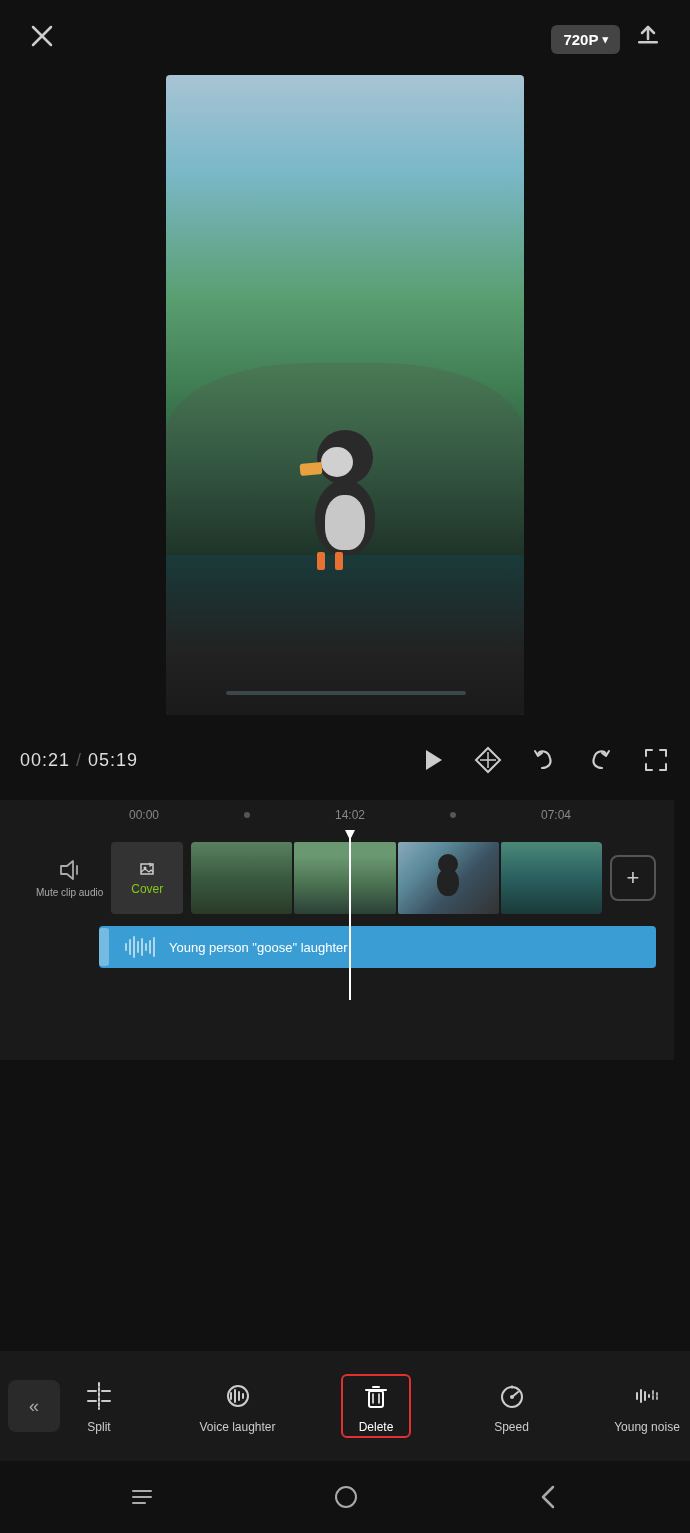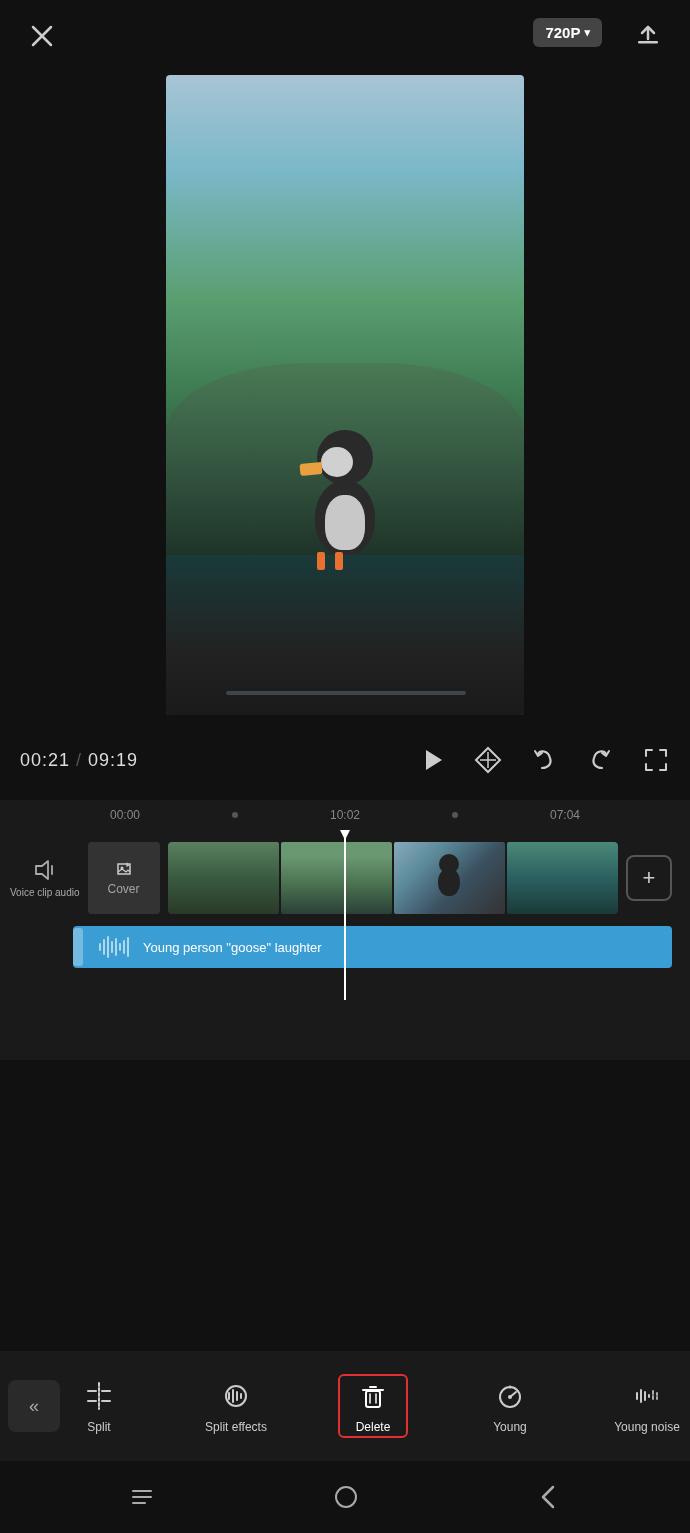--- a/index.html
+++ b/index.html
@@ -24,21 +24,21 @@
       z-index: 10;
     }
     .close-btn {
       width: 36px; height: 36px;
       display: flex; align-items: center; justify-content: center;
       cursor: pointer;
       font-size: 22px;
       color: #ccc;
     }
     .header-right {
-      display: flex; align-items: flex-start; gap: 28px;
+      display: flex; align-items: flex-end; gap: 10px;
     }
     .resolution-badge {
       background: #444;
       border-radius: 6px;
       padding: 6px 12px;
       font-size: 15px;
       font-weight: 600;
       color: #fff;
       display: flex; align-items: center; gap: 4px;
       cursor: pointer;
@@ -95,24 +95,25 @@
     .ctrl-btn {
       display: flex; align-items: center; justify-content: center;
       cursor: pointer;
       color: #ccc;
     }
 
     
     .timeline-area {
       position: absolute;
       top: 800px;
-      left: 0; right: 0;
+      left: 0; right: 16px;
       height: 260px;
       background: #1a1a1a;
       overflow: hidden;
+      padding-left: 26px;
     }
 
     
     .timecode-ruler {
       display: flex;
       align-items: center;
       padding: 0 20px;
       height: 30px;
       color: #888;
       font-size: 12px;
@@ -384,21 +385,21 @@
     <div style="position:absolute;bottom:15px;left:40px;width:8px;height:18px;background:#e87030;border-radius:2px;"></div>
   </div>
 
   <div style="position:absolute;bottom:20px;left:60px;width:240px;height:4px;background:rgba(150,200,220,0.25);border-radius:2px;"></div>
 </div>
 
 <div class="controls-bar">
   <div class="time-display">
     <span>00:21</span>
     <span style="color:#555;"> / </span>
-    <span>09:19</span>
+    <span>05:19</span>
   </div>
   <div class="playback-controls">
 
     <div class="ctrl-btn">
       <svg width="28" height="28" viewBox="0 0 28 28" fill="none">
         <polygon points="8,4 24,14 8,24" fill="#ccc"></polygon>
       </svg>
     </div>
 
     <div class="ctrl-btn">
@@ -432,46 +433,46 @@
       </svg>
     </div>
   </div>
 </div>
 
 <div class="timeline-area">
 
   <div class="timecode-ruler">
     <div class="timecode-mark">00:00</div>
     <div style="width:6px;height:6px;background:#555;border-radius:50%;flex-shrink:0;margin:0 2px;"></div>
-    <div class="timecode-mark">10:02</div>
+    <div class="timecode-mark">14:02</div>
     <div style="width:6px;height:6px;background:#555;border-radius:50%;flex-shrink:0;margin:0 2px;"></div>
     <div class="timecode-mark">07:04</div>
   </div>
 
   <div class="timeline-tracks" style="position:relative;">
 
     <div class="playhead" style="top:0;height:170px;"></div>
 
     <div class="video-track">
       <div class="mute-btn">
         <svg width="26" height="26" viewBox="0 0 26 26" fill="none">
           <polygon points="4,9 10,9 16,4 16,22 10,17 4,17" stroke="#aaa" stroke-width="1.8" fill="none" stroke-linejoin="round"></polygon>
           <line x1="20" y1="9" x2="20" y2="17" stroke="#aaa" stroke-width="1.8" stroke-linecap="round"></line>
         </svg>
-        <span style="font-size:10px;color:#aaa;text-align:center;line-height:1.2;">Voice clip audio</span>
+        <span style="font-size:10px;color:#aaa;text-align:center;line-height:1.2;">Mute clip audio</span>
       </div>
 
       <div class="cover-thumb">
         <svg width="18" height="18" viewBox="0 0 18 18" fill="none">
           <path d="M3 14 L3 4 L15 4 L15 14 Z" stroke="#ccc" stroke-width="1.5" fill="none"></path>
           <circle cx="7" cy="8" r="1.5" fill="#ccc"></circle>
           <polyline points="3,12 7,9 11,12 13,10 15,12" stroke="#ccc" stroke-width="1.2" fill="none"></polyline>
           <path d="M12 3 L12 6 L14 5" stroke="#ccc" stroke-width="1.2" fill="none" stroke-linecap="round"></path>
         </svg>
-        <span style="font-size:12px;color:#a3a3a3;">Cover</span>
+        <span style="font-size:12px;color:#84cc16;">Cover</span>
       </div>
 
       <div class="video-filmstrip">
         <div class="film-frame film-frame-1"></div>
         <div class="film-frame film-frame-2"></div>
         <div class="film-frame film-frame-3">
 
           <div style="position:absolute;bottom:10px;left:50%;transform:translateX(-50%);width:30px;height:38px;">
             <div style="width:22px;height:28px;background:#222;border-radius:50% 50% 45% 45%;position:absolute;bottom:8px;left:4px;"></div>
             <div style="width:20px;height:20px;background:#222;border-radius:50%;position:absolute;bottom:30px;left:5px;"></div>
@@ -528,21 +529,21 @@
     <div class="toolbar-item">
       <div class="toolbar-item-icon">
         <svg width="30" height="30" viewBox="0 0 30 30" fill="none">
           <circle cx="15" cy="15" r="10" stroke="#ccc" stroke-width="2" fill="none"></circle>
           <line x1="8" y1="12" x2="8" y2="18" stroke="#ccc" stroke-width="2" stroke-linecap="round"></line>
           <line x1="12" y1="9" x2="12" y2="21" stroke="#ccc" stroke-width="2" stroke-linecap="round"></line>
           <line x1="16" y1="11" x2="16" y2="19" stroke="#ccc" stroke-width="2" stroke-linecap="round"></line>
           <line x1="20" y1="13" x2="20" y2="17" stroke="#ccc" stroke-width="2" stroke-linecap="round"></line>
         </svg>
       </div>
-      <span class="toolbar-item-label">Split effects</span>
+      <span class="toolbar-item-label">Voice laughter</span>
     </div>
 
     <div class="toolbar-item toolbar-item-delete">
       <div class="toolbar-item-icon">
         <svg width="30" height="30" viewBox="0 0 30 30" fill="none">
           <rect x="8" y="10" width="14" height="16" rx="2" stroke="#fff" stroke-width="2" fill="none"></rect>
           <line x1="5" y1="9" x2="25" y2="9" stroke="#fff" stroke-width="2" stroke-linecap="round"></line>
           <line x1="12" y1="6" x2="18" y2="6" stroke="#fff" stroke-width="2" stroke-linecap="round"></line>
           <line x1="12" y1="13" x2="12" y2="22" stroke="#fff" stroke-width="1.5" stroke-linecap="round"></line>
           <line x1="18" y1="13" x2="18" y2="22" stroke="#fff" stroke-width="1.5" stroke-linecap="round"></line>
@@ -553,21 +554,21 @@
 
     <div class="toolbar-item">
       <div class="toolbar-item-icon">
         <svg width="30" height="30" viewBox="0 0 30 30" fill="none">
           <circle cx="15" cy="16" r="10" stroke="#ccc" stroke-width="2" fill="none"></circle>
           <line x1="15" y1="7" x2="15" y2="5" stroke="#ccc" stroke-width="1.5" stroke-linecap="round"></line>
           <line x1="15" y1="16" x2="21" y2="11" stroke="#ccc" stroke-width="2" stroke-linecap="round"></line>
           <circle cx="15" cy="16" r="2" fill="#ccc"></circle>
         </svg>
       </div>
-      <span class="toolbar-item-label">Young</span>
+      <span class="toolbar-item-label">Speed</span>
     </div>
 
     <div class="toolbar-item">
       <div class="toolbar-item-icon">
         <svg width="30" height="30" viewBox="0 0 30 30" fill="none">
           <line x1="5" y1="12" x2="5" y2="18" stroke="#ccc" stroke-width="2" stroke-linecap="round"></line>
           <line x1="9" y1="9" x2="9" y2="21" stroke="#ccc" stroke-width="2" stroke-linecap="round"></line>
           <line x1="13" y1="11" x2="13" y2="19" stroke="#ccc" stroke-width="2" stroke-linecap="round"></line>
           <line x1="17" y1="14" x2="17" y2="16" stroke="#ccc" stroke-width="2" stroke-linecap="round"></line>
           <line x1="21" y1="10" x2="21" y2="20" stroke="#aaa" stroke-width="2" stroke-linecap="round" stroke-dasharray="3,2"></line>

